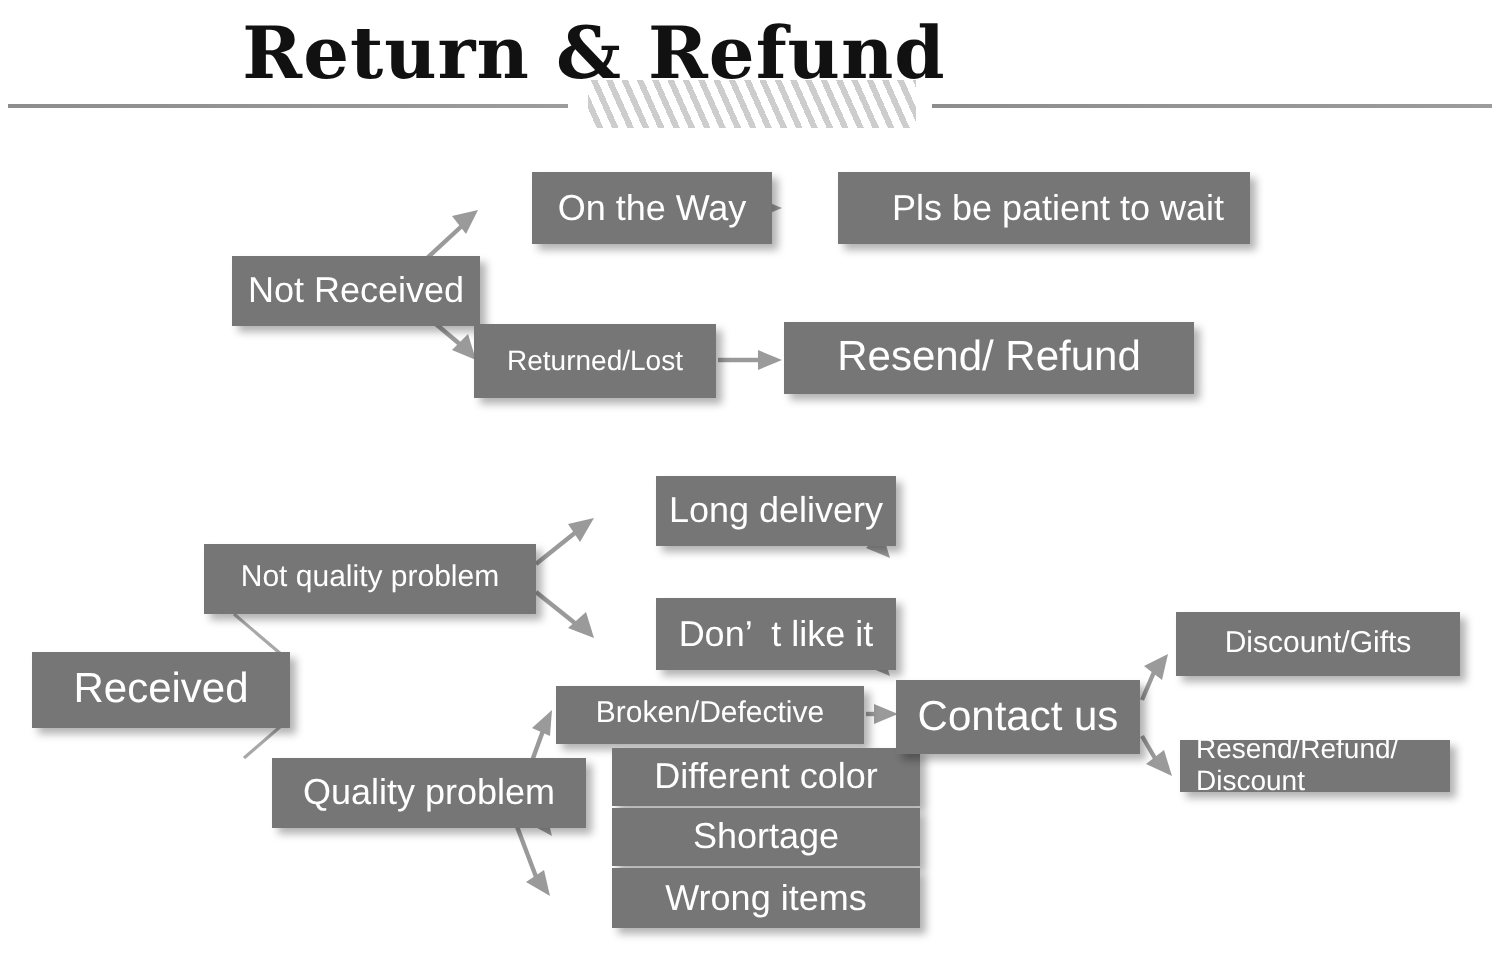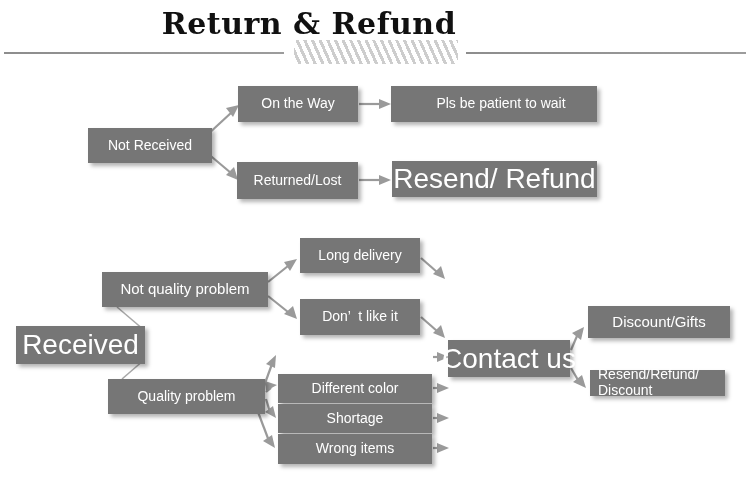--- a/index.html
+++ b/index.html
@@ -14,27 +14,27 @@
     position: relative;
     width: 750px;
     height: 480px;
     background: #ffffff;
     overflow: hidden;
   }
 
   
   .header-title {
     position: absolute;
-    left: 12px;
+    left: 0;
     top: 6px;
     width: 594px;
     text-align: center;
     font-family: "DejaVu Serif", "Liberation Serif", serif;
     font-weight: bold;
-    font-size: 30px;
+    font-size: 36px;
     letter-spacing: 0.5px;
     color: #111111;
     white-space: nowrap;
   }
   .rule-left, .rule-right {
     position: absolute;
     top: 52px;
     height: 2px;
     background: linear-gradient(to right, #8d8d8d, #9c9c9c);
   }
@@ -66,22 +66,22 @@
     text-align: center;
     padding: 0 6px;
     box-shadow: 3px 3px 4px rgba(0,0,0,0.30);
     white-space: pre;
   }
   .node.left-align {
     justify-content: flex-start;
     text-align: left;
     padding-left: 8px;
   }
-  .node.big   { font-size: 28px; }
-  .node.med   { font-size: 14px; }
+  .node.big   { font-size: 21px; }
+  .node.med   { font-size: 18px; margin-left: 28px; }
   .node.small { font-size: 14px; }
 
   
   svg.links {
     position: absolute;
     left: 0; top: 0;
     width: 750px;
     height: 480px;
     pointer-events: none;
   }
@@ -174,20 +174,21 @@
   <div class="node big" style="left:16px;  top:326px; width:129px; height:38px;">Received</div>
 
   <div class="node" style="left:102px; top:272px; width:166px; height:35px;">Not quality problem</div>
 
   <div class="node med" style="left:108px; top:379px; width:157px; height:35px;">Quality problem</div>
 
   <div class="node med" style="left:300px; top:238px; width:120px; height:35px;">Long delivery</div>
 
   <div class="node med" style="left:300px; top:299px; width:120px; height:36px;">Don’  t like it</div>
 
+  <div class="node" style="left:278px; top:343px; width:154px; height:29px;">Broken/Defective</div>
 
   <div class="node med" style="left:278px; top:374px; width:154px; height:29px;">Different color</div>
 
   <div class="node med" style="left:278px; top:404px; width:154px; height:29px;">Shortage</div>
 
   <div class="node med" style="left:278px; top:434px; width:154px; height:30px;">Wrong items</div>
 
   <div class="node big" style="left:448px; top:340px; width:122px; height:37px;">Contact us</div>
 
   <div class="node" style="left:588px; top:306px; width:142px; height:32px;">Discount/Gifts</div>

